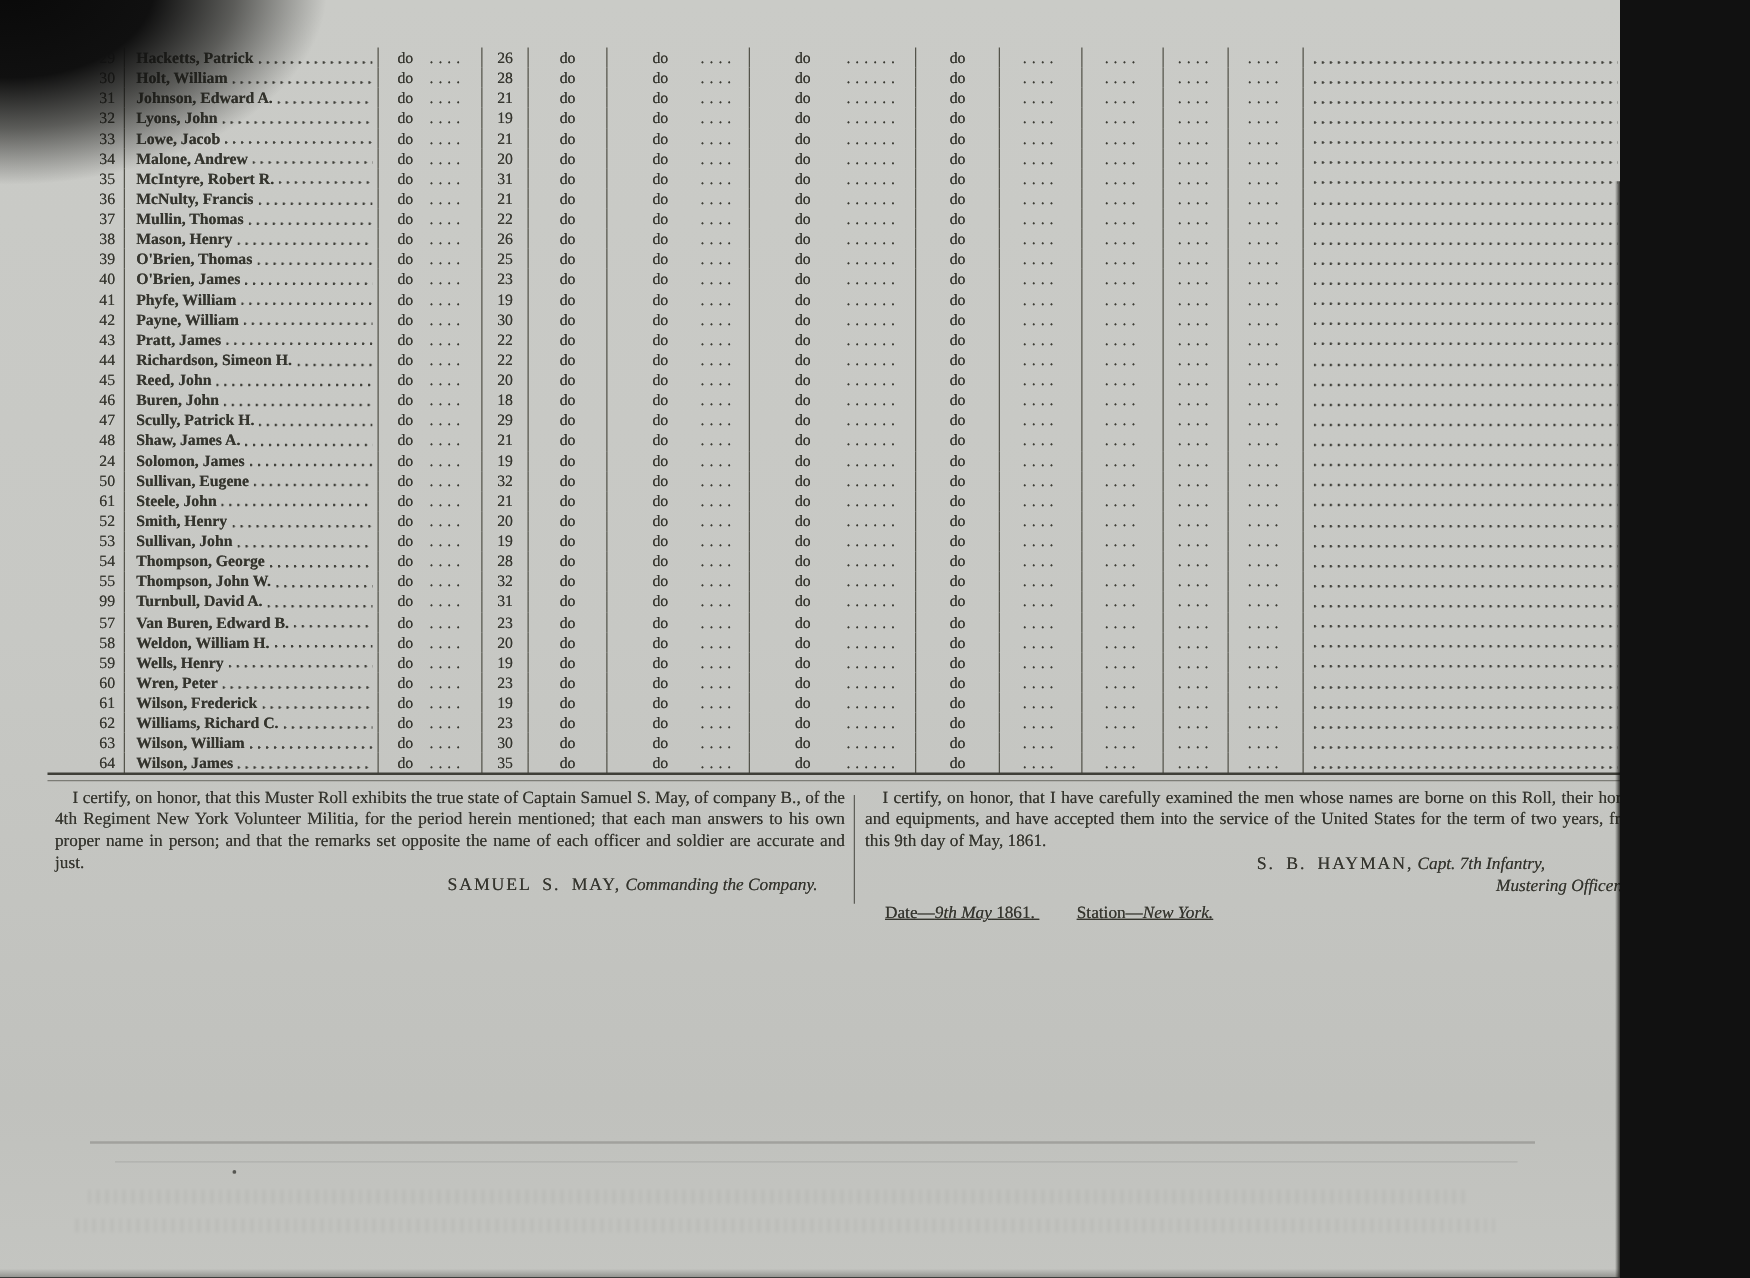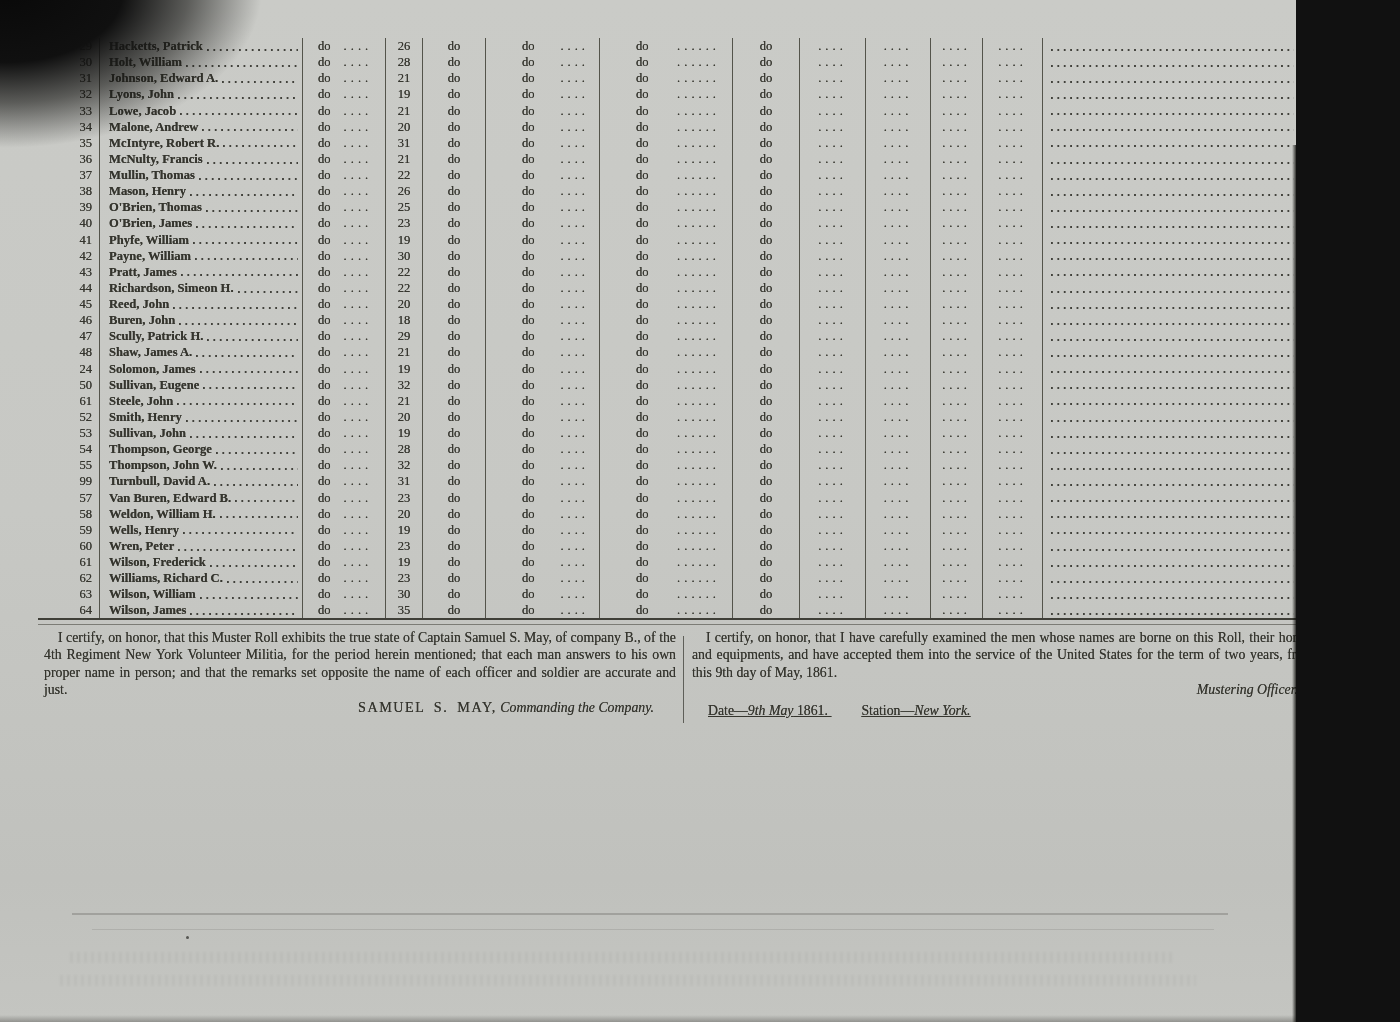--- a/index.html
+++ b/index.html
@@ -1143,20 +1143,24 @@
     <div class="sig-line">
       <span class="sig-name">SAMUEL S. MAY,</span>
       <span class="it">Commanding the Company.</span>
     </div>
   </div>
 
   <div class="cert-divider"></div>
 
   <div class="cert cert-right">
     <p>I certify, on honor, that I have carefully examined the men whose names are borne on this Roll, their horses and equipments, and have accepted them into the service of the United States for the term of two years, from this 9th day of May, 1861.</p>
+    <div class="sig-line">
+      <span class="sig-name">S. B. HAYMAN,</span>
+      <span class="it">Capt. 7th Infantry,</span>
+    </div>
     <div class="role-line">Mustering Officer.</div>
     <div class="date-line">
       <span>Date—</span><span class="it">9th May</span><span> 1861.</span>
       <span class="station-gap">Station—</span><span class="it">New York.</span>
     </div>
   </div>
 
   <div class="side-title">
     <span>COMPANY B, 4</span><span class="sup">TH</span><span> REGIMENT, N. Y. S. V.</span>
   </div>

